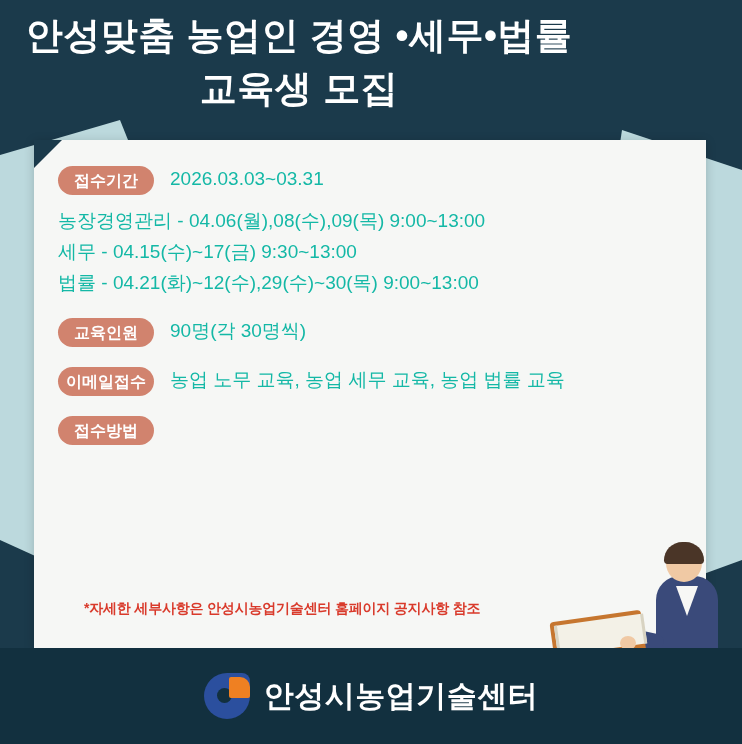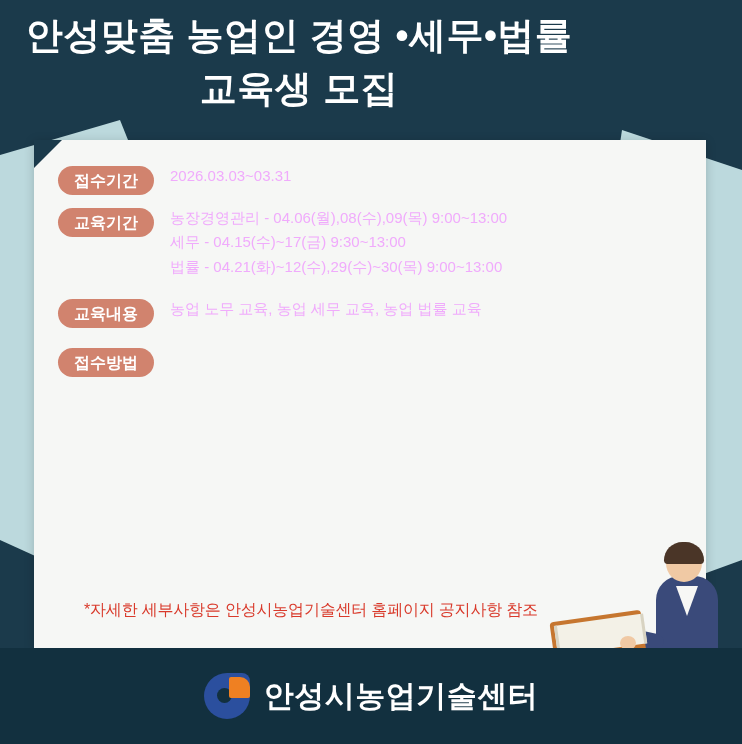--- a/index.html
+++ b/index.html
@@ -101,35 +101,35 @@
     font-weight: bold;
     text-align: center;
     margin-right: 16px;
     margin-top: 2px;
   }
   .values {
     flex: 1 1 auto;
     padding-top: 0px;
   }
   .value-line {
-    font-size: 15px;
-    color: #f0abfc;
+    font-size: 19px;
+    color: #14b8a6;
     line-height: 1.62;
     white-space: nowrap;
   }
   .row-spacer-lg { margin-bottom: 18px; }
 
   .footnote {
     position: absolute;
     left: 84px;
     top: 600px;
     width: 600px;
-    font-size: 16px;
+    font-size: 14px;
     color: #d93a2b;
-    font-weight: normal;
+    font-weight: bold;
     letter-spacing: -0.2px;
   }
 
   
   .bottom-bar {
     position: absolute;
     left: 0;
     bottom: 0;
     width: 742px;
     height: 96px;
@@ -335,31 +335,36 @@
   <div class="info-table">
 
     <div class="info-row">
       <div class="pill">접수기간</div>
       <div class="values">
         <div class="value-line">2026.03.03~03.31</div>
       </div>
     </div>
 
     <div class="info-row row-spacer-lg">
-      <div class="pill">교육기간</div>
       <div class="values">
         <div class="value-line">농장경영관리 - 04.06(월),08(수),09(목) 9:00~13:00</div>
         <div class="value-line">세무 - 04.15(수)~17(금) 9:30~13:00</div>
         <div class="value-line">법률 - 04.21(화)~12(수),29(수)~30(목) 9:00~13:00</div>
       </div>
     </div>
 
-
     <div class="info-row row-spacer-lg">
-      <div class="pill">교육내용</div>
+      <div class="pill">교육인원</div>
+      <div class="values">
+        <div class="value-line">90명(각 30명씩)</div>
+      </div>
+    </div>
+
+    <div class="info-row row-spacer-lg">
+      <div class="pill">이메일접수</div>
       <div class="values">
         <div class="value-line">농업 노무 교육, 농업 세무 교육, 농업 법률 교육</div>
       </div>
     </div>
 
     <div class="info-row row-spacer-lg">
       <div class="pill">접수방법</div>
     </div>
 
 

